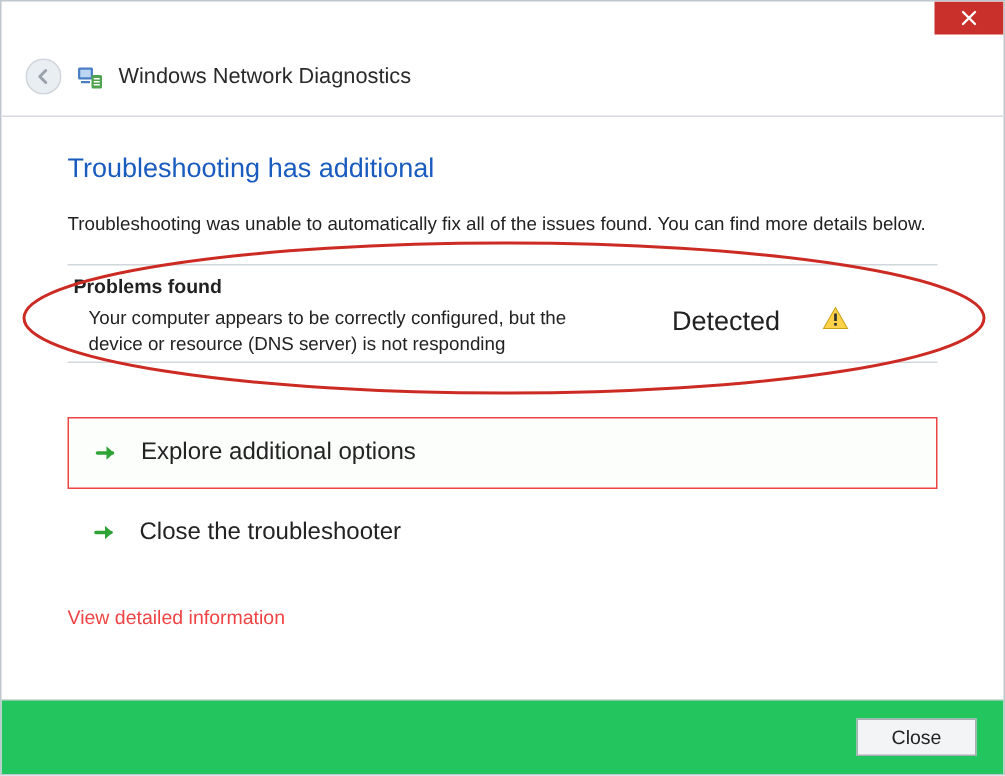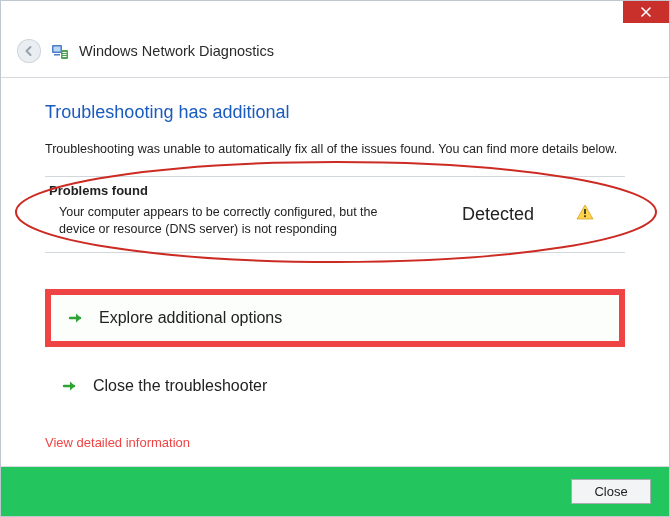--- a/index.html
+++ b/index.html
@@ -80,35 +80,35 @@
   }
   .subtext {
     color: #222;
     font-size: 12.5px;
     line-height: 1.35;
     margin-bottom: 18px;
   }
   .problems-box {
     border-top: 1px solid #d2d7dc;
     border-bottom: 1px solid #d2d7dc;
-    padding: 6px 0 14px 0;
+    padding: 6px 0 3px 0;
     margin-bottom: 36px;
     position: relative;
   }
   .problems-header {
     font-weight: 700;
     font-size: 13px;
     margin-bottom: 6px;
     padding: 0 4px;
   }
   .problem-row {
     display: flex;
     align-items: flex-start;
     padding: 0 10px 0 14px;
-    gap: 30px;
+    gap: 16px;
   }
   .problem-desc {
     flex: 1;
     font-size: 12.5px;
     line-height: 1.35;
     max-width: 340px;
   }
   .problem-status {
     font-size: 18px;
     width: 80px;
@@ -133,23 +133,23 @@
   .option {
     display: flex;
     align-items: center;
     gap: 14px;
     padding: 14px 16px;
     cursor: pointer;
     font-size: 16px;
     color: #222;
   }
   .option.bordered {
-    border: 6px solid #ef4444;
+    border: 1px solid #ef4444;
     background: #fcfefc;
-    margin-bottom: 16px;
+    margin-bottom: 6px;
   }
   .arrow-green {
     width:18px; height:18px;
     display:flex; align-items:center;
   }
   .link-detail {
     color: #ef4444;
     font-size: 13px;
     margin-top: 26px;
     cursor: pointer;

